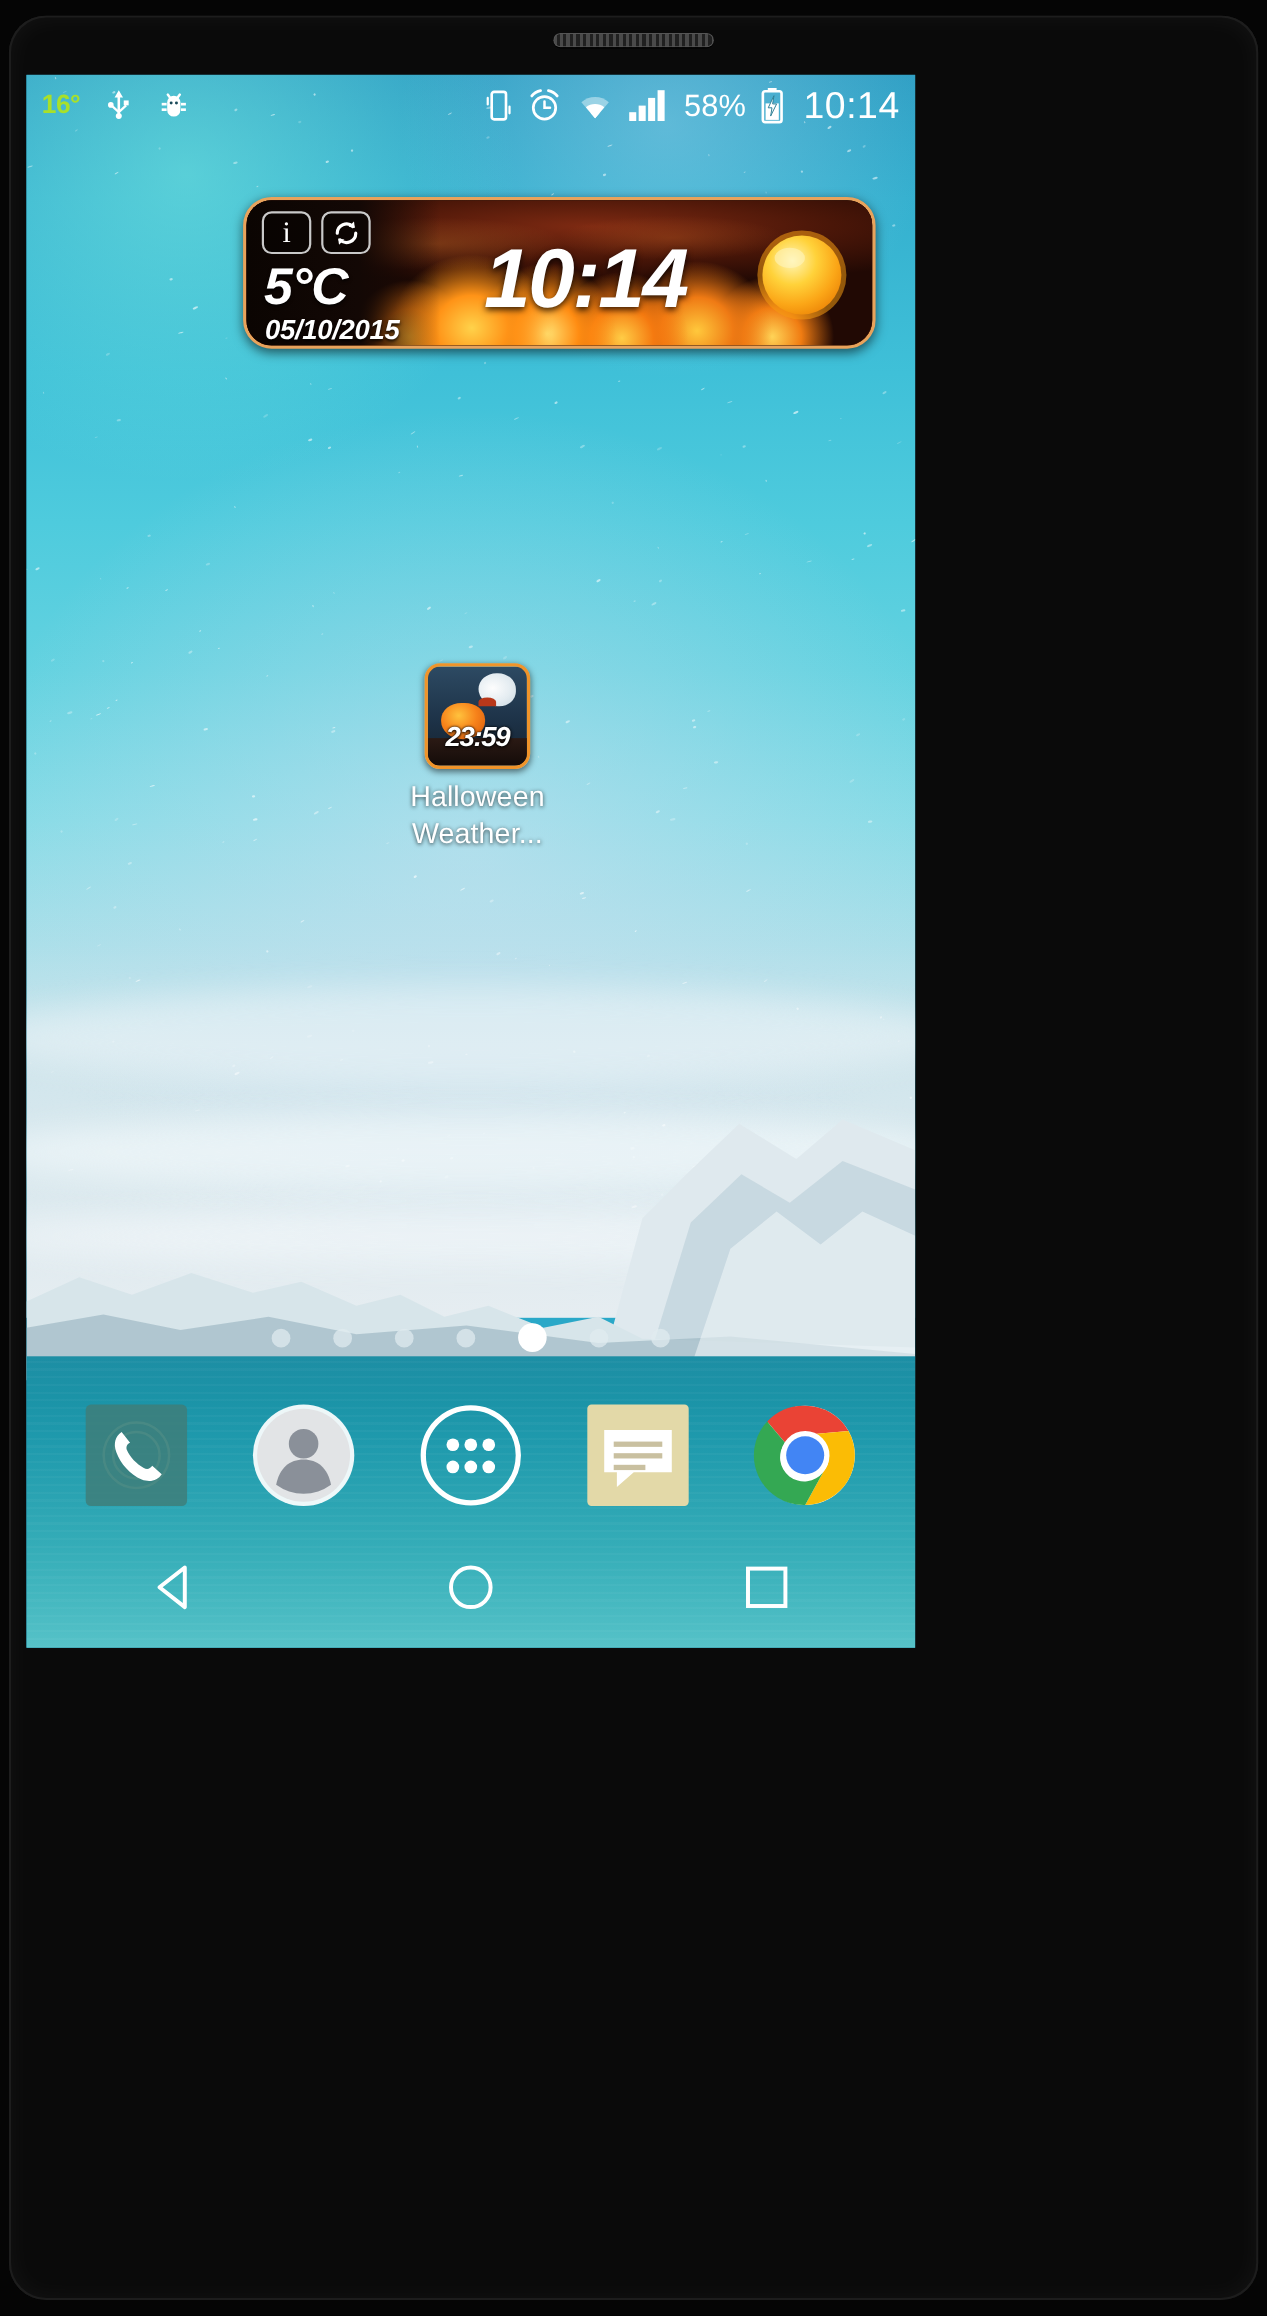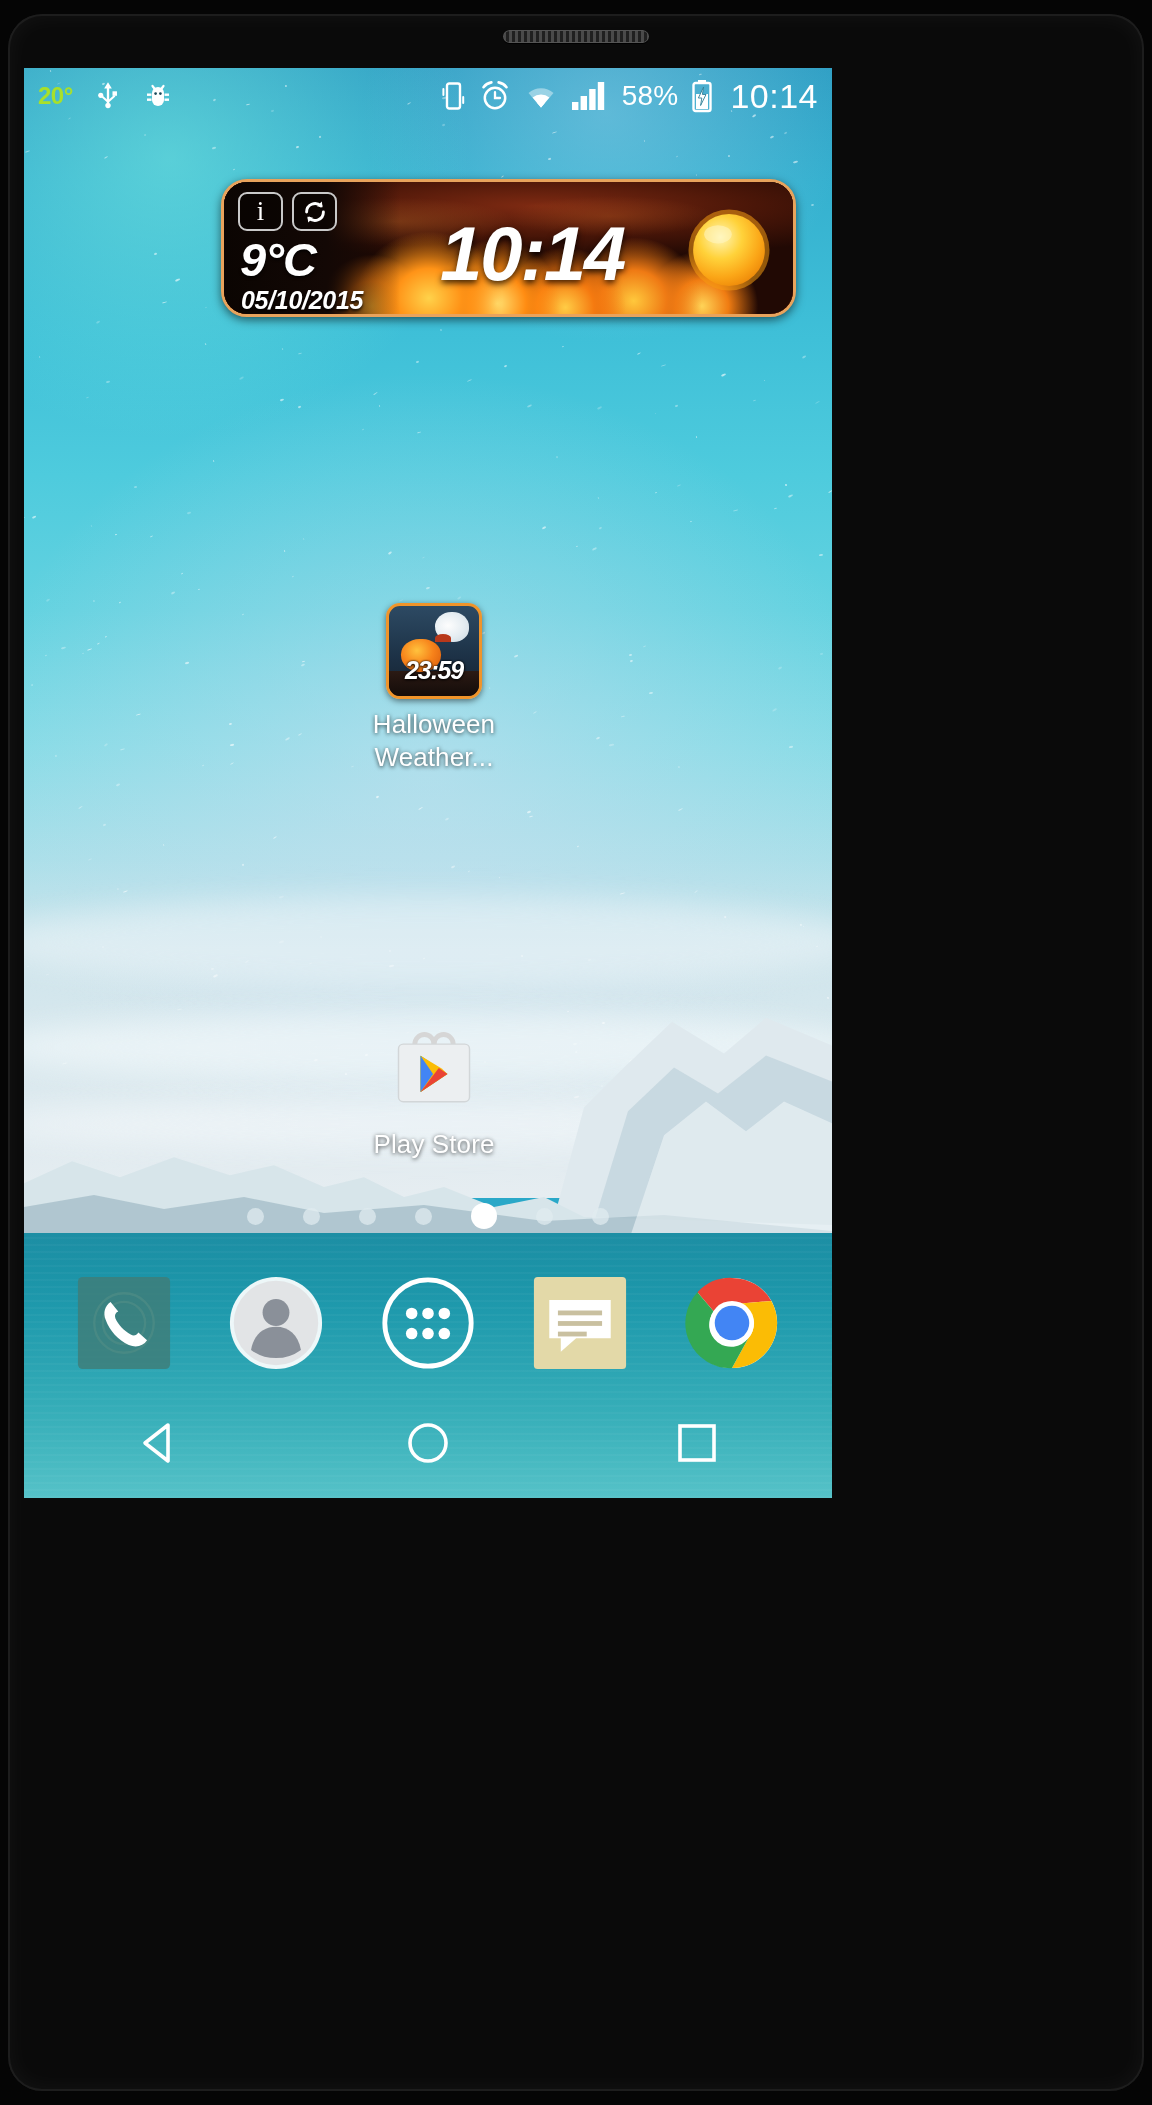--- a/index.html
+++ b/index.html
@@ -471,21 +471,21 @@
         <path d="M0 330 L0 258 L48 236 L96 252 L150 232 L206 250 L250 240 L300 262 L340 252 L380 272 L420 262 L470 282 L520 272 L560 292 L808 300 L808 330 Z" fill="#d7e5ea"></path>
         <path d="M0 330 L0 282 L70 270 L140 284 L220 272 L300 288 L400 280 L520 296 L640 290 L808 306 L808 330 Z" fill="#9fb9c4" opacity=".7"></path>
         <path d="M600 330 L640 210 L682 176 L722 206 L760 176 L808 198 L808 330 Z" fill="#f2f7f9" opacity=".55"></path>
       </svg>
 
       <div class="lake"></div>
     </div>
 
     <div id="statusbar">
       <div id="sb-left">
-        <span class="sb-temp">20°</span>
+        <span class="sb-temp">16°</span>
         <svg class="sb-ico" width="26" height="32" viewBox="0 0 24 30">
           <path d="M12 2 L8.4 8 h2.5 v13.5 a2.6 2.6 0 1 0 2.2 0 V8 h2.5 Z" fill="#fff"></path>
           <circle cx="5.2" cy="14.4" r="2.4" fill="#fff"></circle>
           <path d="M5.2 14.4 L12 20.5" stroke="#fff" stroke-width="1.9" fill="none"></path>
           <rect x="16.2" y="10.6" width="4.2" height="4.2" fill="#fff"></rect>
           <path d="M18.3 14.8 L12 20.5" stroke="#fff" stroke-width="1.9" fill="none"></path>
         </svg>
         <svg class="sb-ico" width="30" height="30" viewBox="0 0 30 30">
           <path d="M9.5 5 L12.5 9 M20.5 5 L17.5 9" stroke="#fff" stroke-width="2.2" fill="none" stroke-linecap="round"></path>
           <path d="M9 12 a6 6 0 0 1 12 0 v7 a6 6 0 0 1 -12 0 Z" fill="#fff"></path>
@@ -543,21 +543,21 @@
         <div class="wg-btn">
           <svg width="26" height="26" viewBox="0 0 26 26">
             <path d="M4.6 13 A8.4 8.4 0 0 1 18.8 6.9" fill="none" stroke="#fff" stroke-width="2.9" stroke-linecap="round"></path>
             <path d="M21.4 13 A8.4 8.4 0 0 1 7.2 19.1" fill="none" stroke="#fff" stroke-width="2.9" stroke-linecap="round"></path>
             <path d="M19.8 2.4 L20.6 8.2 L14.9 7.2 Z" fill="#fff"></path>
             <path d="M6.2 23.6 L5.4 17.8 L11.1 18.8 Z" fill="#fff"></path>
           </svg>
         </div>
       </div>
 
-      <div class="wg-temp">9°C</div>
+      <div class="wg-temp">5°C</div>
       <div class="wg-date">05/10/2015</div>
       <div class="wg-time">10:14</div>
 
       <svg class="wg-sun" viewBox="0 0 100 100">
         <defs>
           <radialGradient id="sunGrad" cx="38%" cy="32%" r="72%">
             <stop offset="0%" stop-color="#fff6b8"></stop>
             <stop offset="42%" stop-color="#ffd23a"></stop>
             <stop offset="78%" stop-color="#fba617"></stop>
             <stop offset="100%" stop-color="#ef8b0a"></stop>
@@ -574,35 +574,20 @@
         <div class="hw-ground"></div>
         <div class="hw-moon"></div>
         <div class="hw-bat"></div>
         <div class="hw-pumpkin"></div>
         <div class="hw-time">23:59</div>
       </div>
       <div class="app-label" style="white-space:pre-line;">Halloween
 Weather...</div>
     </div>
 
-    <div class="app" id="app-playstore">
-      <div class="ps-icon">
-        <svg viewBox="0 0 100 100" width="96" height="96">
-          <path d="M30 22 a10 10 0 0 1 20 0" fill="none" stroke="#d6d6d6" stroke-width="5"></path>
-          <path d="M50 22 a10 10 0 0 1 20 0" fill="none" stroke="#d6d6d6" stroke-width="5"></path>
-          <rect x="13" y="22" width="74" height="60" rx="5" fill="#eceff1"></rect>
-          <rect x="13" y="22" width="74" height="60" rx="5" fill="none" stroke="#d2d6d8" stroke-width="1.5"></rect>
-          <path d="M36 34 L36 72 L64 53 Z" fill="#34a853"></path>
-          <path d="M36 34 L58 47.5 L64 53 L36 72 Z" fill="#fbbc05"></path>
-          <path d="M36 34 L36 72 L49 53 Z" fill="#4285f4"></path>
-          <path d="M36 72 L64 53 L55 47 Z" fill="#ea4335"></path>
-        </svg>
-      </div>
-      <div class="app-label">Play Store</div>
-    </div>
 
     <div id="page-dots">
       <div class="pdot"></div>
       <div class="pdot"></div>
       <div class="pdot"></div>
       <div class="pdot"></div>
       <div class="pdot active"></div>
       <div class="pdot"></div>
       <div class="pdot"></div>
     </div>

